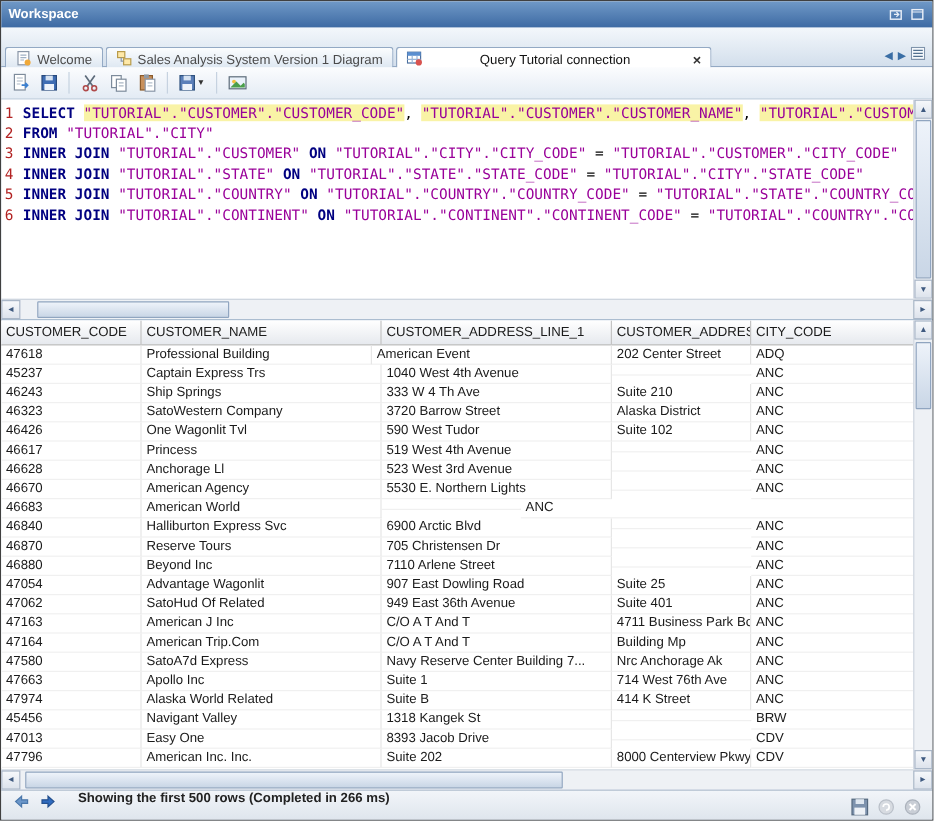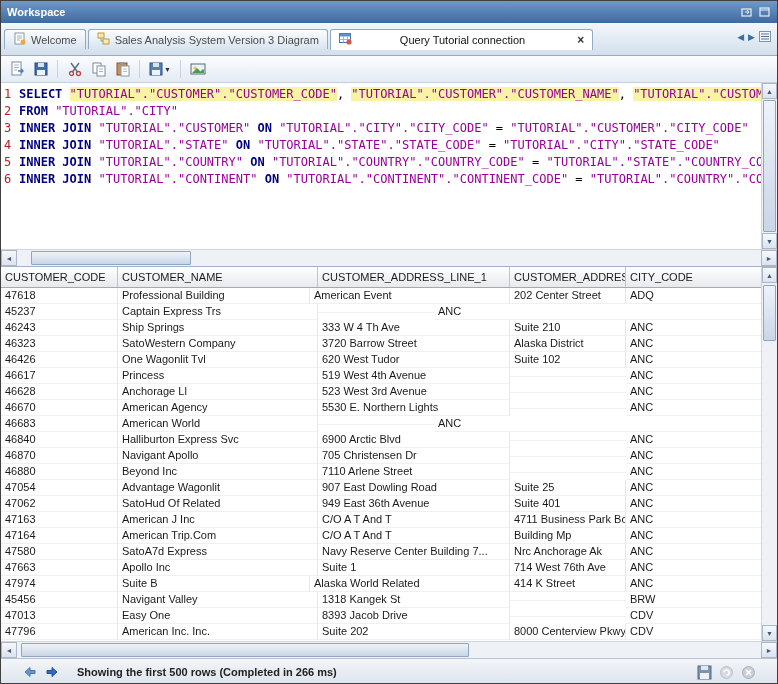--- a/index.html
+++ b/index.html
@@ -6,21 +6,21 @@
   *{box-sizing:border-box;}
   body{font-family:"Liberation Sans", sans-serif;}
   .window{width:778px;height:684px;border:1px solid #404040;display:flex;flex-direction:column;background:#dce6f0;overflow:hidden;}
 
   
   .titlebar{height:22px;flex:0 0 22px;background:linear-gradient(#7099c7,#3d6aa3);display:flex;align-items:center;padding:0 6px;color:#fff;}
   .titlebar .title{font-size:11px;font-weight:bold;flex:1;}
   .tb-ico{width:14px;height:12px;margin-left:4px;display:flex;align-items:center;justify-content:center;cursor:default;}
 
   
-  .tabstrip{height:23px;flex:0 0 23px;background:linear-gradient(#f3f7fb,#d3dfec);border-bottom:1px solid #93a9c4;display:flex;align-items:center;padding:16px 2px;}
+  .tabstrip{height:23px;flex:0 0 23px;background:linear-gradient(#f3f7fb,#d3dfec);border-bottom:1px solid #93a9c4;display:flex;align-items:flex-start;padding:16px 2px;}
   .tab{display:inline-flex;align-items:center;gap:5px;height:20px;padding:0 8px;margin:0 1px;border:1px solid #93a9c4;border-bottom:none;border-radius:3px 3px 0 0;background:linear-gradient(#fbfdfe,#d9e4f0);font-size:11px;color:#4a4a4a;white-space:nowrap;cursor:default;}
   .tab.active{background:#fff;color:#111;height:21px;gap:48px;}
   .tab .close{font-size:12px;font-weight:bold;color:#333;margin-left:4px;cursor:default;}
   .tab-controls{margin-left:auto;display:flex;align-items:center;gap:4px;padding:0 4px 4px 0;}
   .tab-controls span{font-size:9px;color:#3a6ea5;cursor:default;}
 
   
   .toolbar{height:27px;flex:0 0 27px;background:linear-gradient(#fbfcfe,#e3ebf4);border-bottom:1px solid #c2cfdd;display:flex;align-items:center;padding:0 4px;gap:1px;}
   .tbtn{width:23px;height:22px;display:flex;align-items:center;justify-content:center;border:1px solid transparent;border-radius:2px;cursor:default;}
   .tsep{width:1px;height:18px;background:#c6d2e0;margin:0 4px;}
@@ -58,21 +58,21 @@
   .grow{display:flex;height:16px;align-items:center;}
   .gcell{font-size:11px;color:#1a1a1a;padding:0 4px;line-height:15px;border-right:1px solid #e6e6e6;border-bottom:1px solid #f0f0f0;white-space:nowrap;overflow:hidden;}
   .c0{width:117px;flex:0 0 117px;}
   .c1{width:200px;flex:0 0 200px;}
   .c2{width:192px;flex:0 0 192px;}
   .c3{width:116px;flex:0 0 116px;}
   .c4{flex:1;border-right:none;}
   .grid-vscroll{position:absolute;right:0;top:0;bottom:0;}
 
   
-  .statusbar{height:27px;flex:0 0 27px;background:linear-gradient(#f2f5f9,#dde4ec);border-top:1px solid #b8c4d2;display:flex;align-items:center;padding:0 20px;gap:4px;}
+  .statusbar{height:27px;flex:0 0 27px;background:linear-gradient(#f2f5f9,#dde4ec);border-top:1px solid #b8c4d2;display:flex;padding:0 8px;gap:4px;}
   .status-text{font-size:11px;font-weight:bold;color:#222;margin-left:12px;}
   .sico{width:18px;height:18px;display:flex;align-items:center;justify-content:center;cursor:default;}
   .status-right{margin-left:auto;display:flex;align-items:center;gap:4px;}
 
   .bottomstrip{flex:1;background:#d7e2ee;position:relative;}
   .resize-grip{position:absolute;right:2px;top:0;width:11px;height:8px;background:#2c5690;}
 </style>
 </head>
 <body>
 
@@ -106,21 +106,21 @@
       <span>Welcome</span>
     </div>
     <div class="tab">
       <span>
         <svg width="13" height="13">
             <rect x="1" y="1" width="6" height="5" fill="#ffe9a8" stroke="#b89b4a"></rect>
             <rect x="6" y="7" width="6" height="5" fill="#ffe9a8" stroke="#b89b4a"></rect>
             <path d="M4 6 V9 H6" stroke="#8a97a8" fill="none"></path>
           </svg>
       </span>
-      <span>Sales Analysis System Version 3 Diagram</span>
+      <span>Sales Analysis System Version 1 Diagram</span>
     </div>
     <div class="tab active">
       <span>
         <svg width="13" height="13">
             <rect x="0.5" y="1.5" width="11" height="9" fill="#fff" stroke="#4a6f9f"></rect>
             <rect x="0.5" y="1.5" width="11" height="3" fill="#5b8fd0"></rect>
             <path d="M0.5 7.5 H11.5 M4.5 4.5 V10.5 M8.5 4.5 V10.5" stroke="#9ab6d8"></path>
             <circle cx="10" cy="10" r="2.6" fill="#d9534f"></circle>
           </svg>
       </span>
@@ -245,41 +245,42 @@
           <div class="grow">
             <div class="gcell c0">47618</div>
             <div class="gcell c2">Professional Building</div>
             <div class="gcell c1">American Event</div>
             <div class="gcell c3">202 Center Street</div>
             <div class="gcell c4">ADQ</div>
           </div>
           <div class="grow">
             <div class="gcell c0">45237</div>
             <div class="gcell c1">Captain Express Trs</div>
+            <div class="gcell c2">1040 West 4th Avenue</div>
             <div class="gcell c3"></div>
             <div class="gcell c4">ANC</div>
           </div>
           <div class="grow">
             <div class="gcell c0">46243</div>
             <div class="gcell c1">Ship Springs</div>
             <div class="gcell c2">333 W 4 Th Ave</div>
             <div class="gcell c3">Suite 210</div>
             <div class="gcell c4">ANC</div>
           </div>
           <div class="grow">
             <div class="gcell c0">46323</div>
             <div class="gcell c1">SatoWestern Company</div>
             <div class="gcell c2">3720 Barrow Street</div>
             <div class="gcell c3">Alaska District</div>
             <div class="gcell c4">ANC</div>
           </div>
           <div class="grow">
             <div class="gcell c0">46426</div>
             <div class="gcell c1">One Wagonlit Tvl</div>
-            <div class="gcell c2">620 West Tudor</div>
+            <div class="gcell c2">590 West Tudor</div>
             <div class="gcell c3">Suite 102</div>
             <div class="gcell c4">ANC</div>
           </div>
           <div class="grow">
             <div class="gcell c0">46617</div>
             <div class="gcell c1">Princess</div>
             <div class="gcell c2">519 West 4th Avenue</div>
             <div class="gcell c3"></div>
             <div class="gcell c4">ANC</div>
           </div>
@@ -305,21 +306,21 @@
           </div>
           <div class="grow">
             <div class="gcell c0">46840</div>
             <div class="gcell c1">Halliburton Express Svc</div>
             <div class="gcell c2">6900 Arctic Blvd</div>
             <div class="gcell c3"></div>
             <div class="gcell c4">ANC</div>
           </div>
           <div class="grow">
             <div class="gcell c0">46870</div>
-            <div class="gcell c1">Navigant Apollo</div>
+            <div class="gcell c1">Reserve Tours</div>
             <div class="gcell c2">705 Christensen Dr</div>
             <div class="gcell c3"></div>
             <div class="gcell c4">ANC</div>
           </div>
           <div class="grow">
             <div class="gcell c0">46880</div>
             <div class="gcell c1">Beyond Inc</div>
             <div class="gcell c2">7110 Arlene Street</div>
             <div class="gcell c3"></div>
             <div class="gcell c4">ANC</div>
@@ -361,22 +362,22 @@
           </div>
           <div class="grow">
             <div class="gcell c0">47663</div>
             <div class="gcell c1">Apollo Inc</div>
             <div class="gcell c2">Suite 1</div>
             <div class="gcell c3">714 West 76th Ave</div>
             <div class="gcell c4">ANC</div>
           </div>
           <div class="grow">
             <div class="gcell c0">47974</div>
+            <div class="gcell c1">Alaska World Related</div>
             <div class="gcell c2">Suite B</div>
-            <div class="gcell c1">Alaska World Related</div>
             <div class="gcell c3">414 K Street</div>
             <div class="gcell c4">ANC</div>
           </div>
           <div class="grow">
             <div class="gcell c0">45456</div>
             <div class="gcell c1">Navigant Valley</div>
             <div class="gcell c2">1318 Kangek St</div>
             <div class="gcell c3"></div>
             <div class="gcell c4">BRW</div>
           </div>

